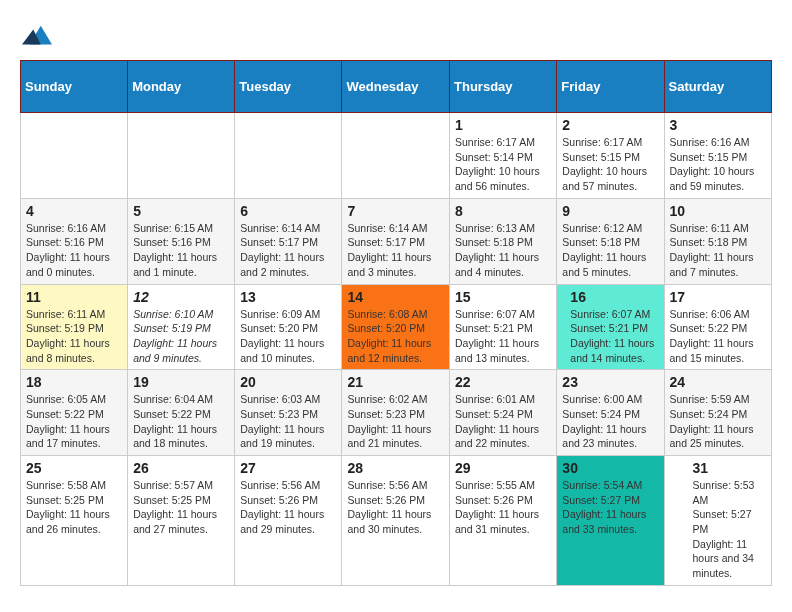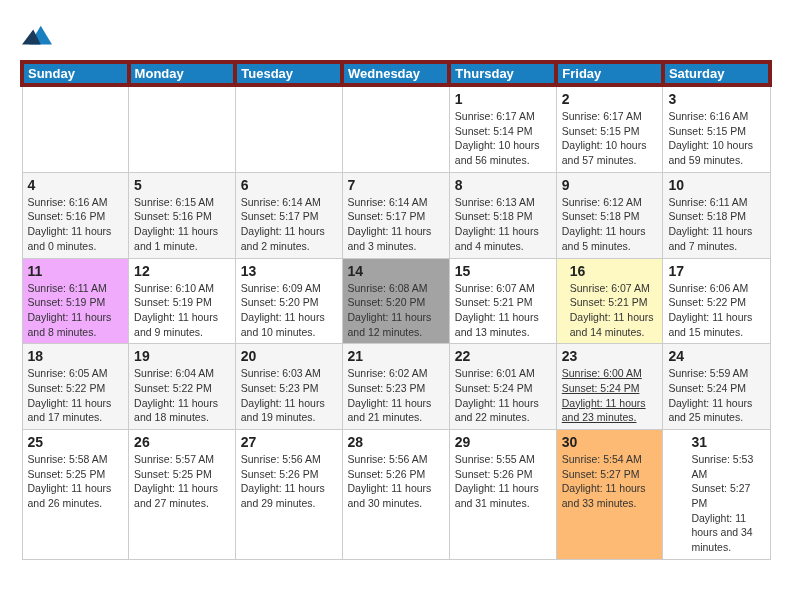--- a/index.html
+++ b/index.html
@@ -47,25 +47,25 @@
       color: #444;
     }
     table {
       width: 100%;
       border-collapse: collapse;
       font-size: 11px;
     }
     thead tr th {
       background: #1a7fc1;
       color: #fff;
-      padding: 2px 4px;
+      padding: 18px 4px;
       text-align: left;
       font-size: 13px;
       font-weight: bold;
-      border: 4px solid #7f1d1d;
+      border: 1px solid #7f1d1d;
     }
     tbody tr td {
       border: 1px solid #ccc;
       vertical-align: top;
       padding: 4px 5px;
       width: 108px;
       min-height: 80px;
       background: #fff;
     }
     tbody tr:nth-child(odd) td {
@@ -188,51 +188,51 @@
 Daylight: 11 hours and 5 minutes.</div>
         </td>
         <td style="background: rgb(245, 245, 245);">
           <span class="day-num">10</span>
           <div class="day-info" style="white-space: pre-line;">Sunrise: 6:11 AM
 Sunset: 5:18 PM
 Daylight: 11 hours and 7 minutes.</div>
         </td>
       </tr>
       <tr>
-        <td style="background: #f0abfc;">
+        <td style="background: #fef9c3;">
           <span class="day-num">11</span>
           <div class="day-info" style="white-space: pre-line;">Sunrise: 6:11 AM
 Sunset: 5:19 PM
 Daylight: 11 hours and 8 minutes.</div>
         </td>
-        <td style="background: rgb(255, 255, 255);">
+        <td style="background: rgb(255, 255, 255); font-style: italic;">
           <span class="day-num">12</span>
           <div class="day-info" style="white-space: pre-line;">Sunrise: 6:10 AM
 Sunset: 5:19 PM
 Daylight: 11 hours and 9 minutes.</div>
         </td>
         <td style="background: rgb(255, 255, 255);">
           <span class="day-num">13</span>
           <div class="day-info" style="white-space: pre-line;">Sunrise: 6:09 AM
 Sunset: 5:20 PM
 Daylight: 11 hours and 10 minutes.</div>
         </td>
-        <td style="background: #a3a3a3;">
+        <td style="background: #f97316;">
           <span class="day-num">14</span>
           <div class="day-info" style="white-space: pre-line;">Sunrise: 6:08 AM
 Sunset: 5:20 PM
 Daylight: 11 hours and 12 minutes.</div>
         </td>
         <td style="background: rgb(255, 255, 255);">
           <span class="day-num">15</span>
           <div class="day-info" style="white-space: pre-line;">Sunrise: 6:07 AM
 Sunset: 5:21 PM
 Daylight: 11 hours and 13 minutes.</div>
         </td>
-        <td style="background: #fef9c3; padding-left: 13px;">
+        <td style="background: #5eead4; padding-left: 13px;">
           <span class="day-num">16</span>
           <div class="day-info" style="white-space: pre-line;">Sunrise: 6:07 AM
 Sunset: 5:21 PM
 Daylight: 11 hours and 14 minutes.</div>
         </td>
         <td style="background: rgb(255, 255, 255);">
           <span class="day-num">17</span>
           <div class="day-info" style="white-space: pre-line;">Sunrise: 6:06 AM
 Sunset: 5:22 PM
 Daylight: 11 hours and 15 minutes.</div>
@@ -264,21 +264,21 @@
 Daylight: 11 hours and 21 minutes.</div>
         </td>
         <td style="background: rgb(245, 245, 245);">
           <span class="day-num">22</span>
           <div class="day-info" style="white-space: pre-line;">Sunrise: 6:01 AM
 Sunset: 5:24 PM
 Daylight: 11 hours and 22 minutes.</div>
         </td>
         <td style="background: rgb(245, 245, 245);">
           <span class="day-num">23</span>
-          <div class="day-info" style="white-space: pre-line; text-decoration: underline;">Sunrise: 6:00 AM
+          <div class="day-info" style="white-space: pre-line;">Sunrise: 6:00 AM
 Sunset: 5:24 PM
 Daylight: 11 hours and 23 minutes.</div>
         </td>
         <td style="background: rgb(245, 245, 245);">
           <span class="day-num">24</span>
           <div class="day-info" style="white-space: pre-line;">Sunrise: 5:59 AM
 Sunset: 5:24 PM
 Daylight: 11 hours and 25 minutes.</div>
         </td>
       </tr>
@@ -306,21 +306,21 @@
           <div class="day-info" style="white-space: pre-line;">Sunrise: 5:56 AM
 Sunset: 5:26 PM
 Daylight: 11 hours and 30 minutes.</div>
         </td>
         <td style="background: rgb(255, 255, 255);">
           <span class="day-num">29</span>
           <div class="day-info" style="white-space: pre-line;">Sunrise: 5:55 AM
 Sunset: 5:26 PM
 Daylight: 11 hours and 31 minutes.</div>
         </td>
-        <td style="background: #fdba74;">
+        <td style="background: #14b8a6;">
           <span class="day-num">30</span>
           <div class="day-info" style="white-space: pre-line;">Sunrise: 5:54 AM
 Sunset: 5:27 PM
 Daylight: 11 hours and 33 minutes.</div>
         </td>
         <td style="background: rgb(255, 255, 255); padding-left: 28px;">
           <span class="day-num">31</span>
           <div class="day-info" style="white-space: pre-line;">Sunrise: 5:53 AM
 Sunset: 5:27 PM
 Daylight: 11 hours and 34 minutes.</div>

